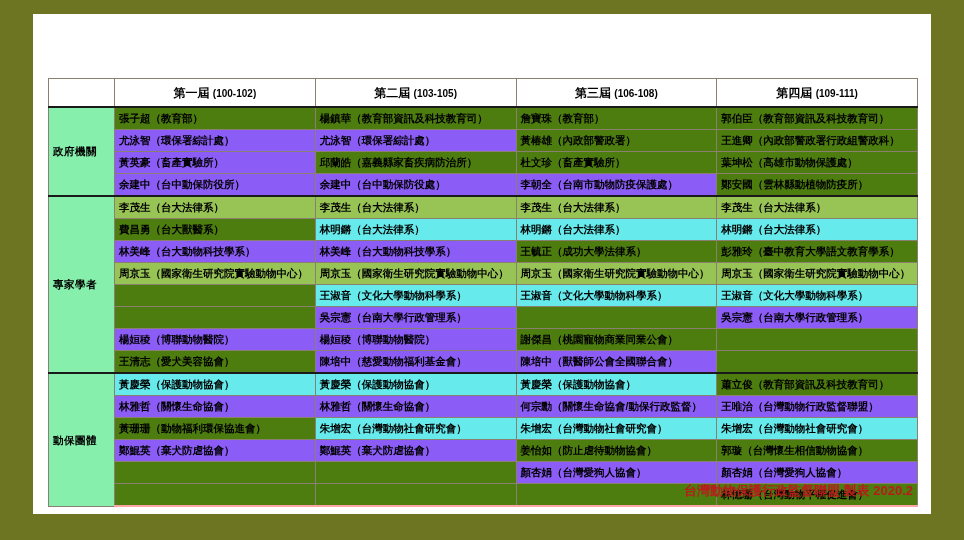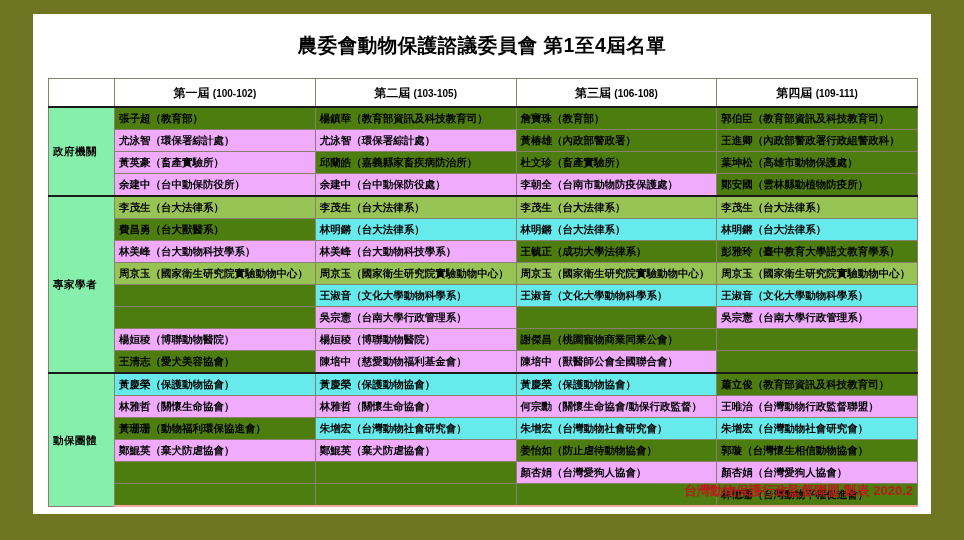--- a/index.html
+++ b/index.html
@@ -79,39 +79,38 @@
     font-size: 12.5px;
     font-weight: bold;
     background: #86efac;
     border-left: 2px solid #1a1a1a;
     padding: 0;
     letter-spacing: 0.5px;
   }
   tr.sec-top > td { border-top: 2px solid #1a1a1a; }
   tr.last-row > td { border-bottom: 2px solid #fca5a5; }
   .bg-white  { background: #4d7c0f; }
-  .bg-cream  { background: #f0abfc; }
+  .bg-cream  { background: #8b5cf6; }
   .bg-green  { background: #98c456; }
   .bg-cyan   { background: #66eaec; }
   #footer {
     position: absolute;
     right: 18px;
     bottom: 14px;
     font-size: 13px;
     font-weight: bold;
     color: #b91c1c;
     white-space: nowrap;
   }
 </style>
 </head>
 <body>
 
 <div id="slide">
 
-  <div id="title">農委會動物保護諮議委員會 第1至4屆名單</div>
 
   <div id="tablewrap">
     <table class="roster">
       <thead>
         <tr>
           <th class="corner"></th>
         <th class="period"><span>第一屆</span> <span class="colhead-num">(100-102)</span></th>
             <th class="period"><span>第二屆</span> <span class="colhead-num">(103-105)</span></th>
             <th class="period"><span>第三屆</span> <span class="colhead-num">(106-108)</span></th>
             <th class="period last"><span>第四屆</span> <span class="colhead-num">(109-111)</span></th>

